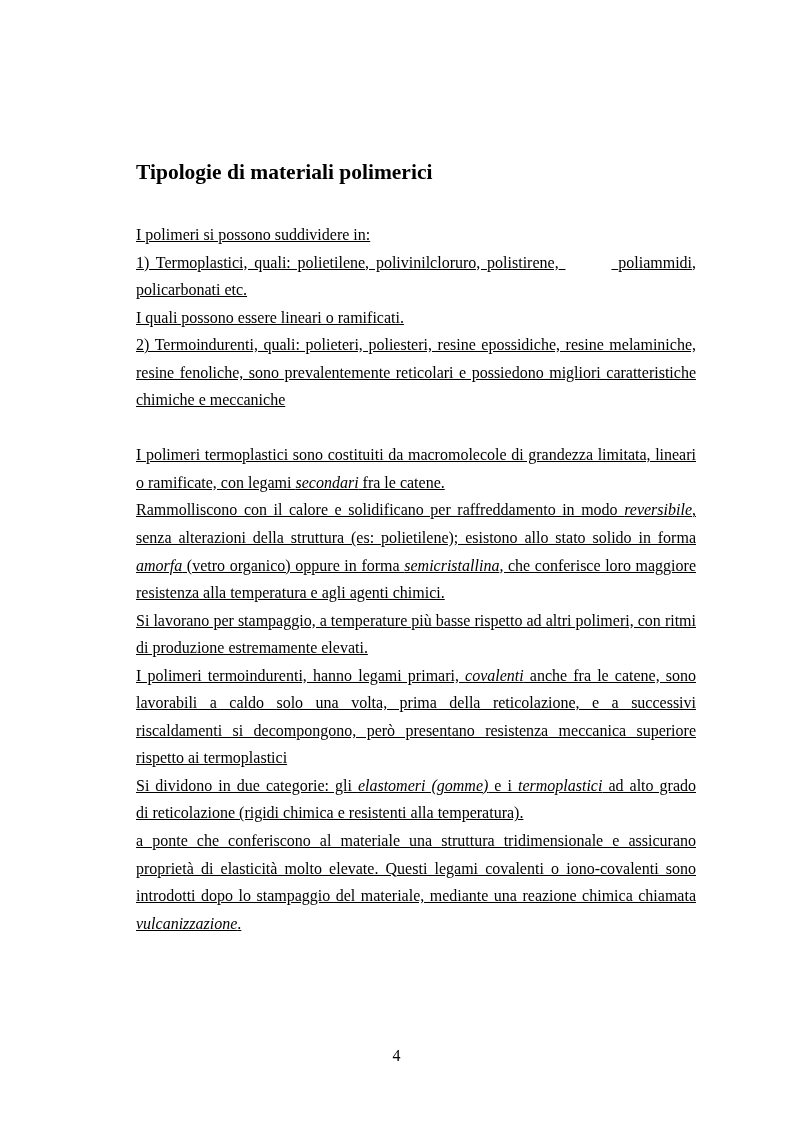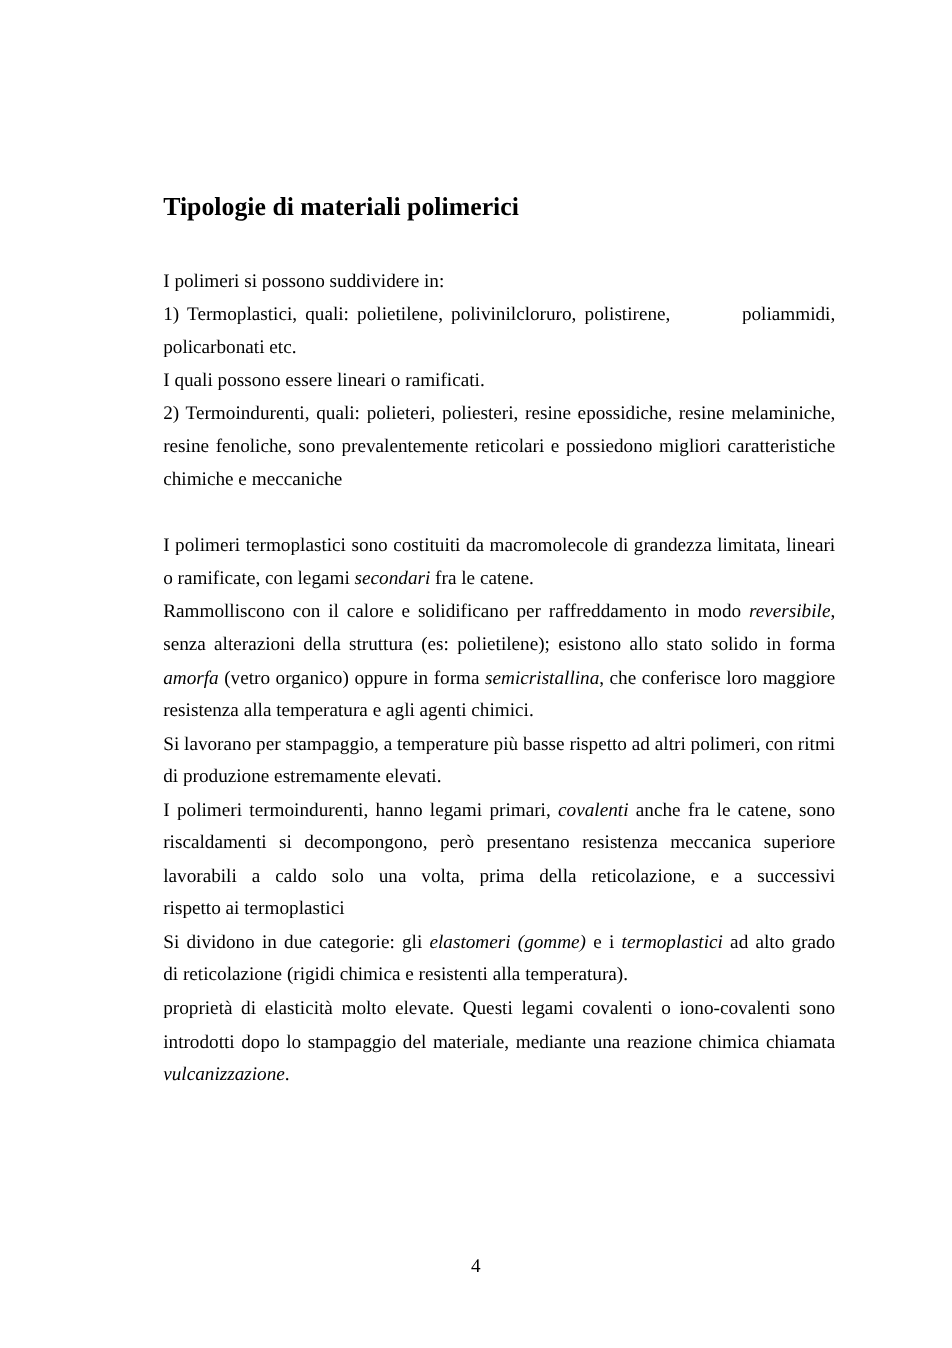--- a/index.html
+++ b/index.html
@@ -3,21 +3,21 @@
 <meta charset="utf-8">
 <style>
   html, body { margin: 0; padding: 0; background: #ffffff; }
   body { width: 793px; height: 1123px; position: relative; overflow: hidden;
          font-family: "Liberation Serif", "DejaVu Serif", serif; color: #000; }
   .page { position: absolute; left: 0; top: 0; width: 793px; height: 1123px; background: #fff; }
   .title { position: absolute; left: 136px; top: 158px; margin: 0;
            font-size: 21.5px; font-weight: bold; line-height: 28px; white-space: nowrap; }
   .body { position: absolute; left: 136px; top: 221px; width: 560px;
           font-size: 16px; line-height: 27.55px; }
-  .line { display: block; height: 27.55px; white-space: nowrap; overflow: visible; }
+  .line { display: block; height: 27.55px; white-space: nowrap; overflow: visible; text-decoration: underline; }
   .line.j { text-align: justify; text-align-last: justify; white-space: normal; }
   .blank { display: block; height: 27.55px; }
   em { font-style: italic; }
   .gap { display: inline-block; width: 46px; }
   .pageno { position: absolute; left: 0; width: 793px; top: 1046px; text-align: center;
             font-size: 16px; line-height: 20px; }
 </style>
 </head>
 <body>
 
@@ -36,24 +36,25 @@
 
     <span class="line j">I polimeri termoplastici sono costituiti da macromolecole di grandezza limitata, lineari</span>
     <span class="line"><span>o ramificate, con legami </span><em>secondari</em><span> fra le catene.</span></span>
     <span class="line j"><span>Rammolliscono con il calore  e solidificano per raffreddamento in modo </span><em>reversibile</em><span>,</span></span>
     <span class="line j">senza alterazioni della struttura (es: polietilene); esistono allo stato solido in forma</span>
     <span class="line j"><em>amorfa</em><span> (vetro organico) oppure in forma </span><em>semicristallina</em><span>, che conferisce loro maggiore</span></span>
     <span class="line">resistenza alla temperatura e agli agenti chimici.</span>
     <span class="line j">Si lavorano per stampaggio, a temperature più basse rispetto ad altri polimeri, con ritmi</span>
     <span class="line">di produzione estremamente elevati.</span>
     <span class="line j"><span>I polimeri termoindurenti, hanno legami primari, </span><em>covalenti</em><span> anche fra le catene, sono</span></span>
+    <span class="line j">lavorabili a caldo solo una volta, prima della reticolazione, e a  successivi</span>
     <span class="line j">riscaldamenti si decompongono, però presentano resistenza meccanica superiore</span>
-    <span class="line j">lavorabili a caldo solo una volta, prima della reticolazione, e a  successivi</span>
     <span class="line">rispetto ai termoplastici</span>
     <span class="line j"><span>Si dividono in due categorie: gli </span><em>elastomeri (gomme</em><em>)</em><span> e i </span><em>termoplastici</em><span> ad alto grado</span></span>
     <span class="line">di reticolazione (rigidi chimica e resistenti alla temperatura).</span>
+    <span class="line j">a ponte che conferiscono al materiale una struttura tridimensionale e assicurano</span>
     <span class="line j">proprietà di elasticità molto elevate. Questi legami covalenti o iono-covalenti sono</span>
     <span class="line j">introdotti dopo lo stampaggio del materiale, mediante una reazione chimica chiamata</span>
     <span class="line"><em>vulcanizzazione</em><span>.</span></span>
   </div>
 
   <div class="pageno">4</div>
 </div>
 
 </body></html>

